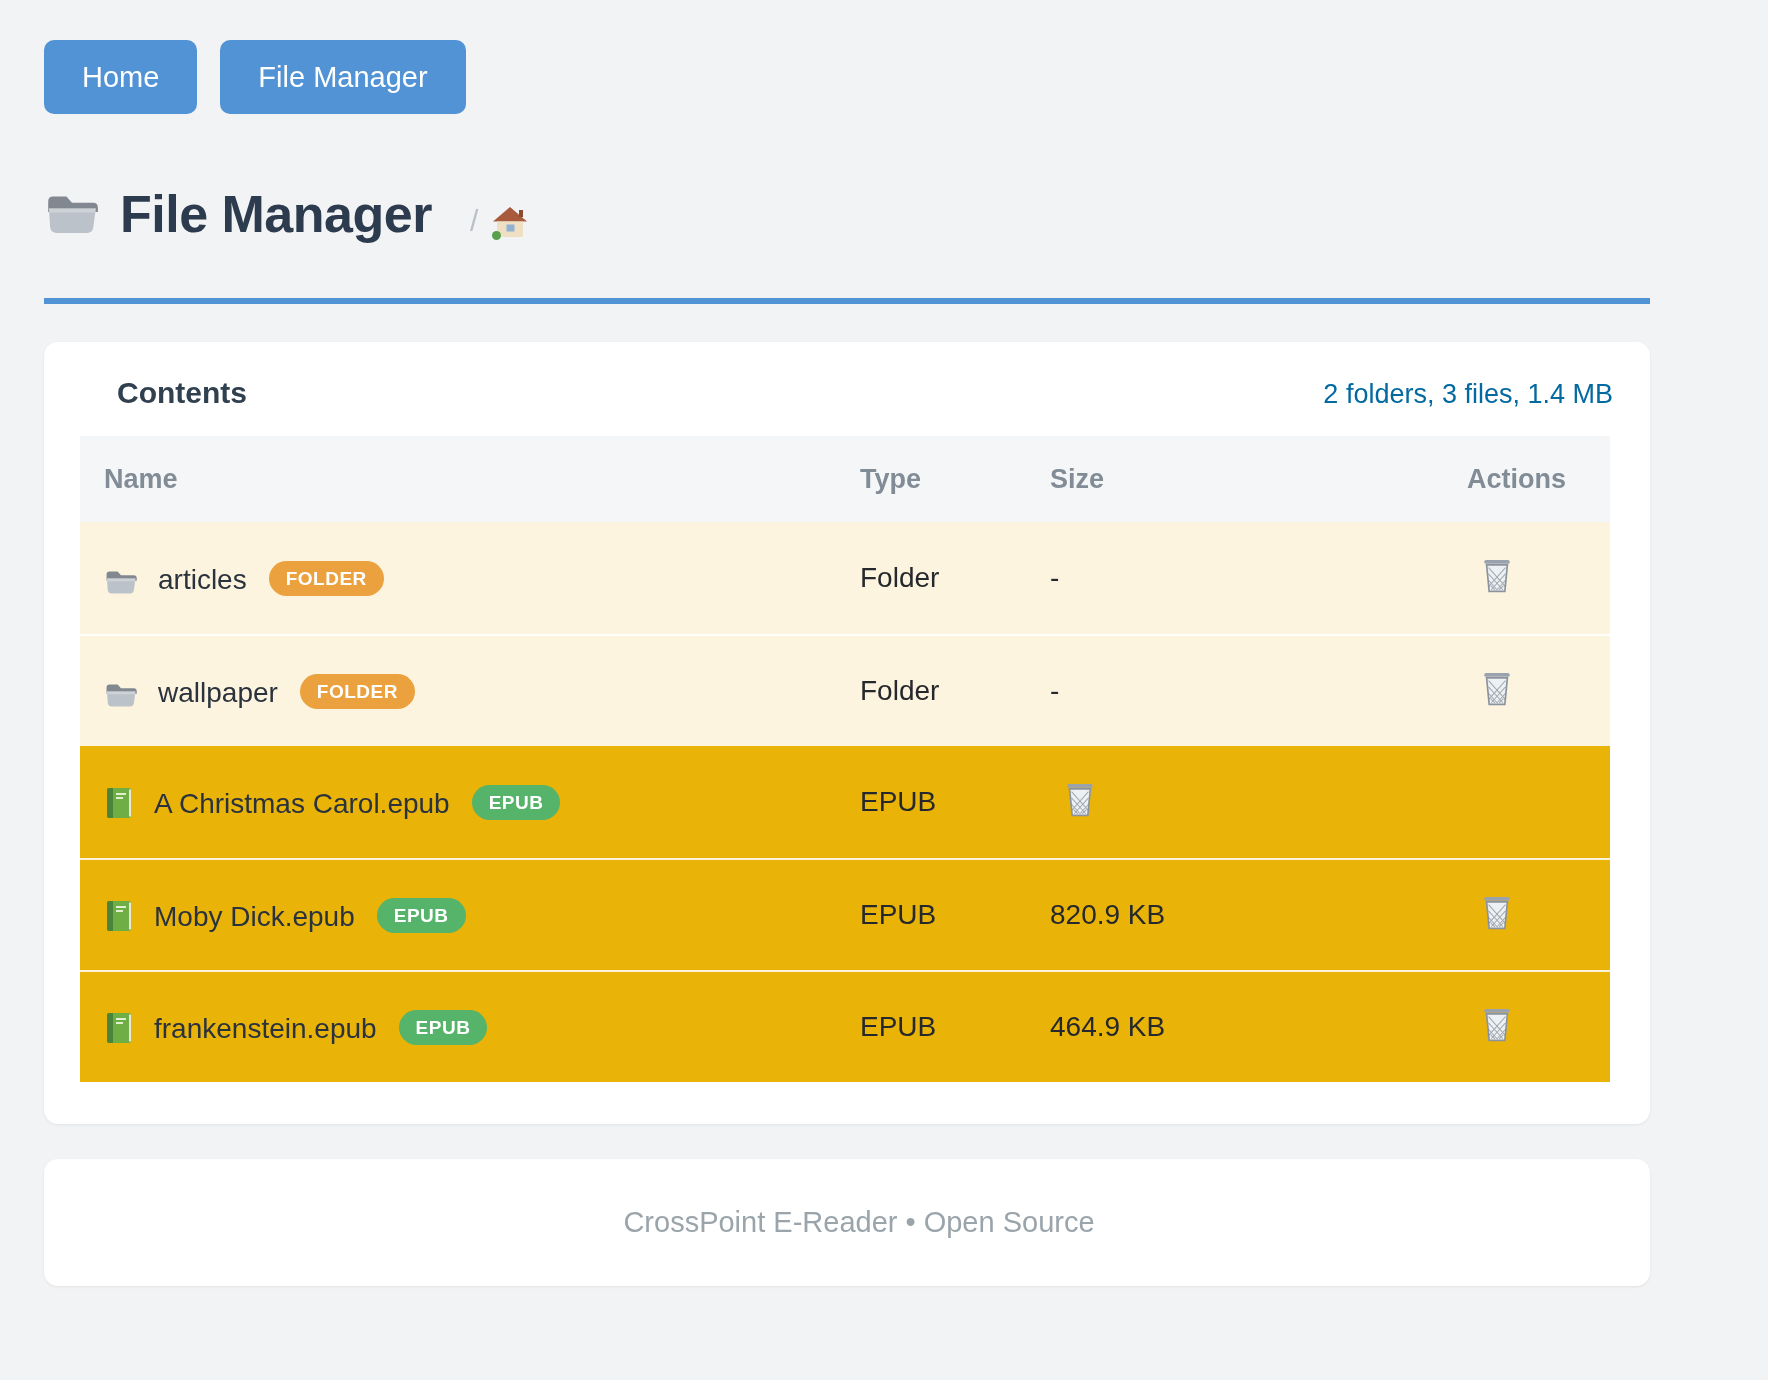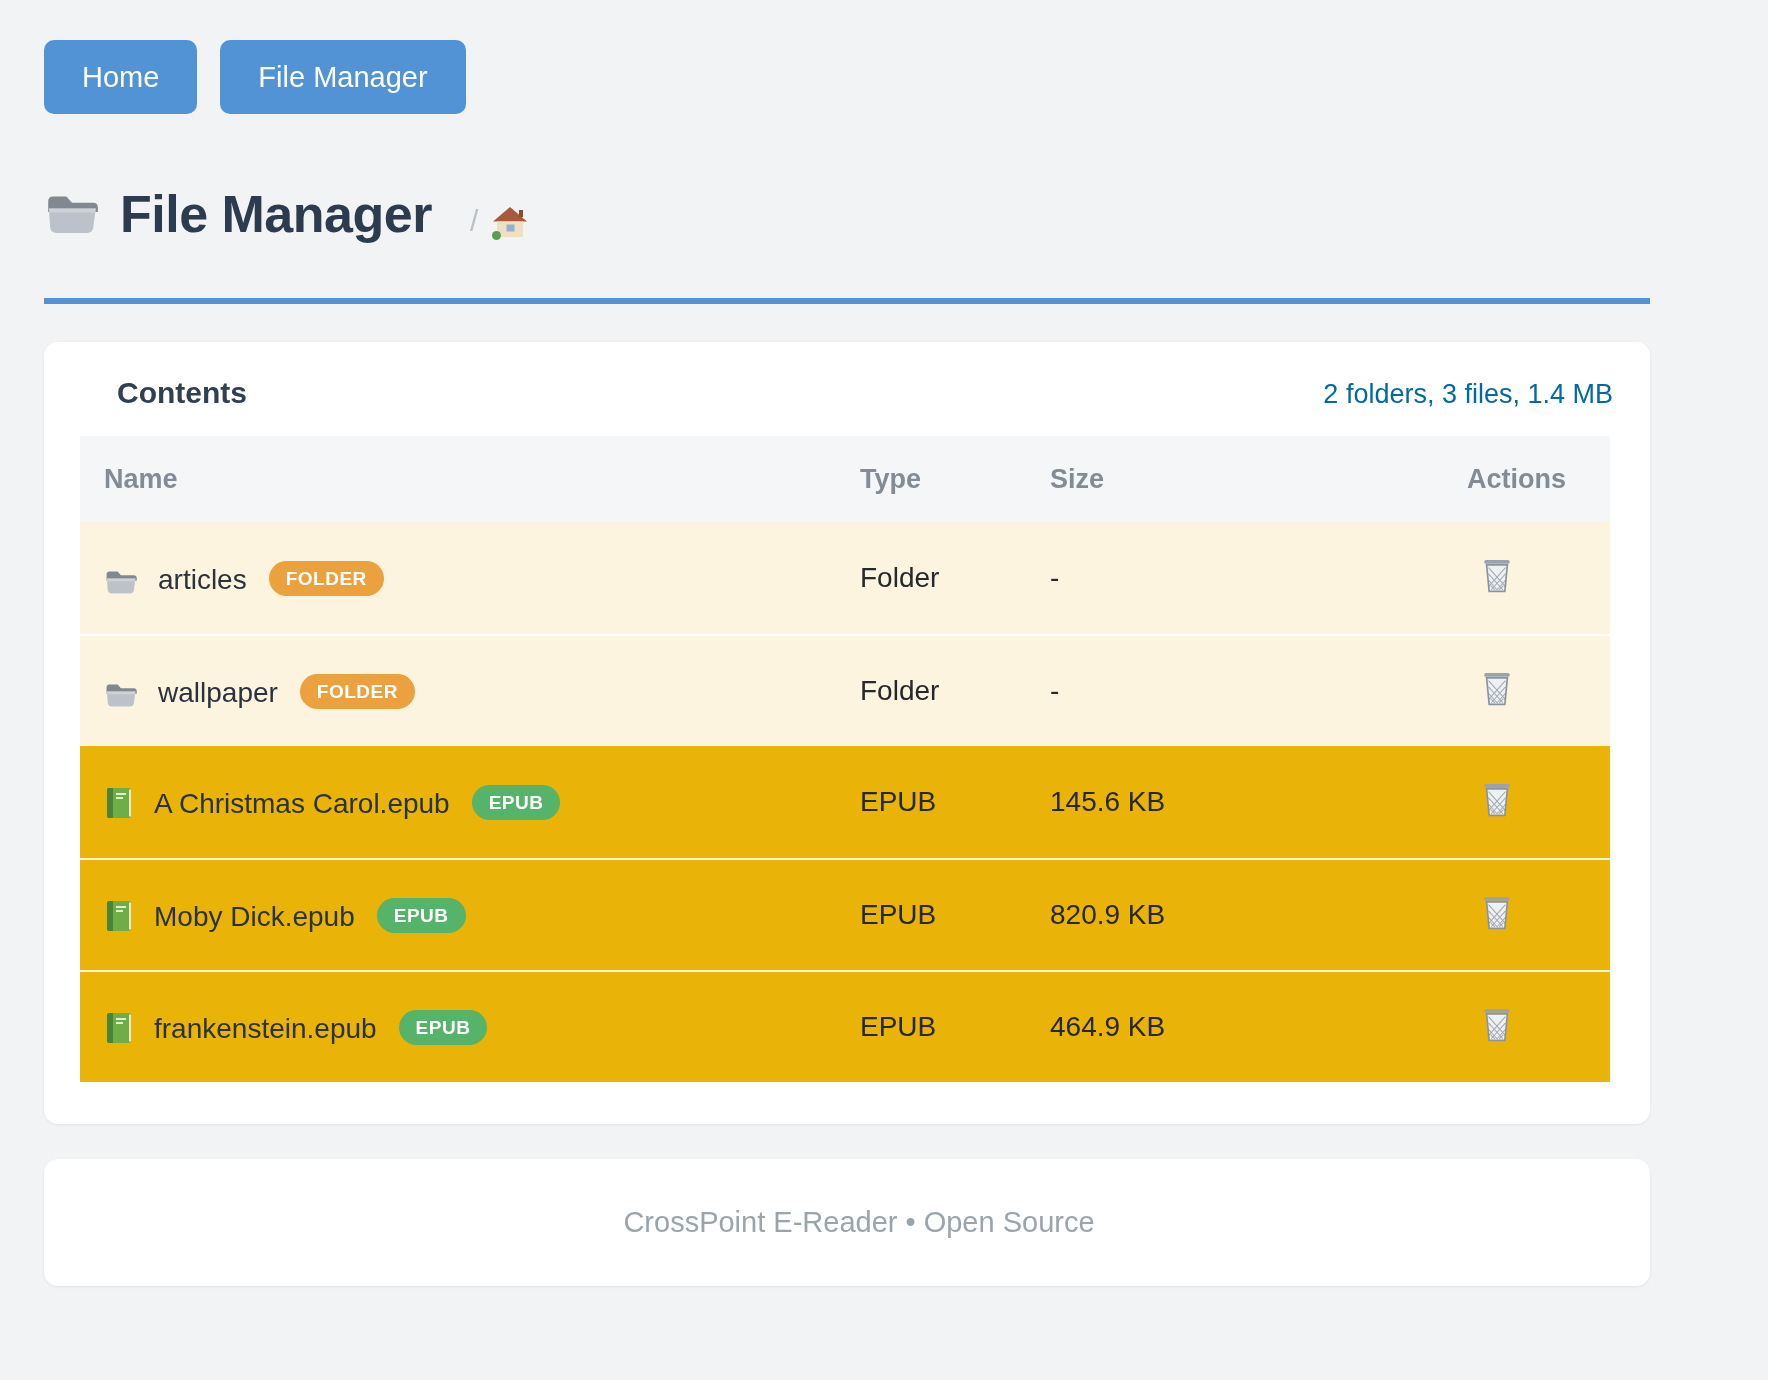--- a/index.html
+++ b/index.html
@@ -181,21 +181,20 @@
             <rect x="3" y="1" width="24" height="30" rx="2" fill="#6fae45"></rect>
             <rect x="25" y="2.5" width="2" height="27" fill="#e9e6da"></rect>
             <path d="M3 3 q0-2 2-2 h4 v30 h-4 q-2 0-2-2 Z" fill="#49843a"></path>
             <rect x="12" y="6" width="10" height="2" fill="#dff0cf"></rect>
             <rect x="12" y="10" width="7" height="2" fill="#dff0cf"></rect>
           </svg>
           <span class="name-text">A Christmas Carol.epub</span>
           <span class="badge badge-epub">EPUB</span>
         </div>
         <div class="cell-type">EPUB</div>
-        <div class="cell-size">145.6 KB</div>
         <div>
           <button class="trash-btn">
             <svg width="32" height="36" viewBox="0 0 30 34">
               <rect x="3" y="2" width="24" height="3.5" rx="1.6" fill="#9aa3ad"></rect>
               <path d="M5.2 6.5 h19.6 l-2.4 25 h-14.8 Z" fill="#eef1f3" stroke="#8b949e" stroke-width="1.6"></path>
               <g stroke="#7b8590" stroke-width="1" opacity="0.65">
                 <path d="M7 9 L23 27 M7 15 L20.5 30 M7 21 L15 30 M9 26 L13 30"></path>
                 <path d="M23 9 L7 27 M23 15 L9.5 30 M23 21 L15 30 M21 26 L17 30"></path>
               </g>
             </svg>

